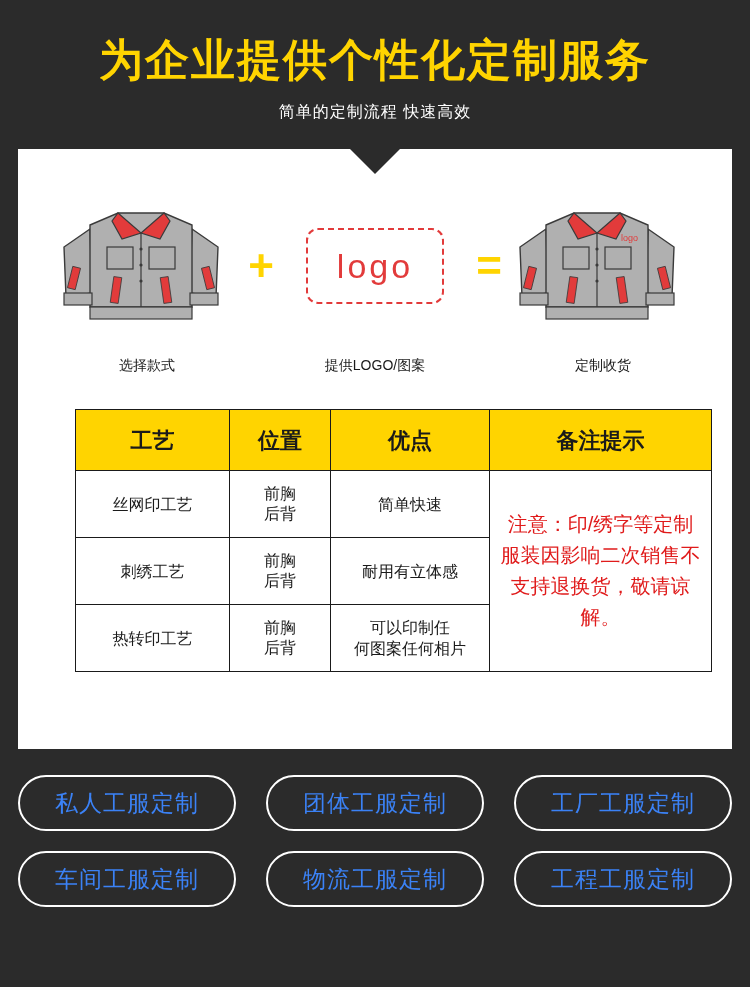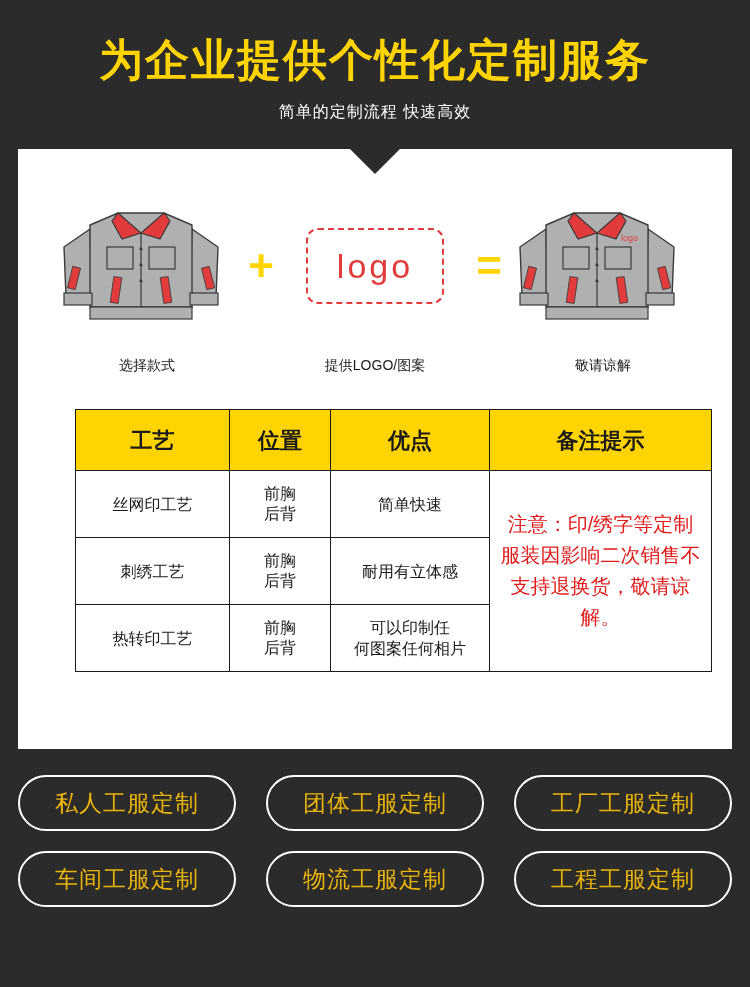--- a/index.html
+++ b/index.html
@@ -152,21 +152,21 @@
   .pill-row {
     display: flex;
     justify-content: space-between;
     margin-bottom: 20px;
   }
   .pill {
     width: 218px;
     height: 56px;
     border: 2px solid #ffffff;
     border-radius: 28px;
-    color: #eab308;
+    color: #3b82f6;
     font-size: 23px;
     display: flex;
     align-items: center;
     justify-content: center;
     box-sizing: border-box;
     letter-spacing: 1px;
   }
 </style>
 </head>
 <body>
@@ -244,21 +244,21 @@
           <rect x="38" y="118" width="102" height="12" fill="#b0b0b0" stroke="#3a3a3a" stroke-width="1.2"></rect>
           <rect x="12" y="104" width="28" height="12" fill="#b0b0b0" stroke="#3a3a3a" stroke-width="1.2"></rect>
           <rect x="138" y="104" width="28" height="12" fill="#b0b0b0" stroke="#3a3a3a" stroke-width="1.2"></rect>
         </svg>
       </div>
     </div>
 
     <div class="caption-row">
       <div class="caption">选择款式</div>
       <div class="caption mid">提供LOGO/图案</div>
-      <div class="caption">敬请谅解</div>
+      <div class="caption">定制收货</div>
     </div>
 
     <div class="table-wrap">
       <table>
         <thead>
           <tr>
             <th class="col-a">工艺</th>
             <th class="col-b">位置</th>
             <th class="col-c">优点</th>
             <th class="col-d">备注提示</th>

